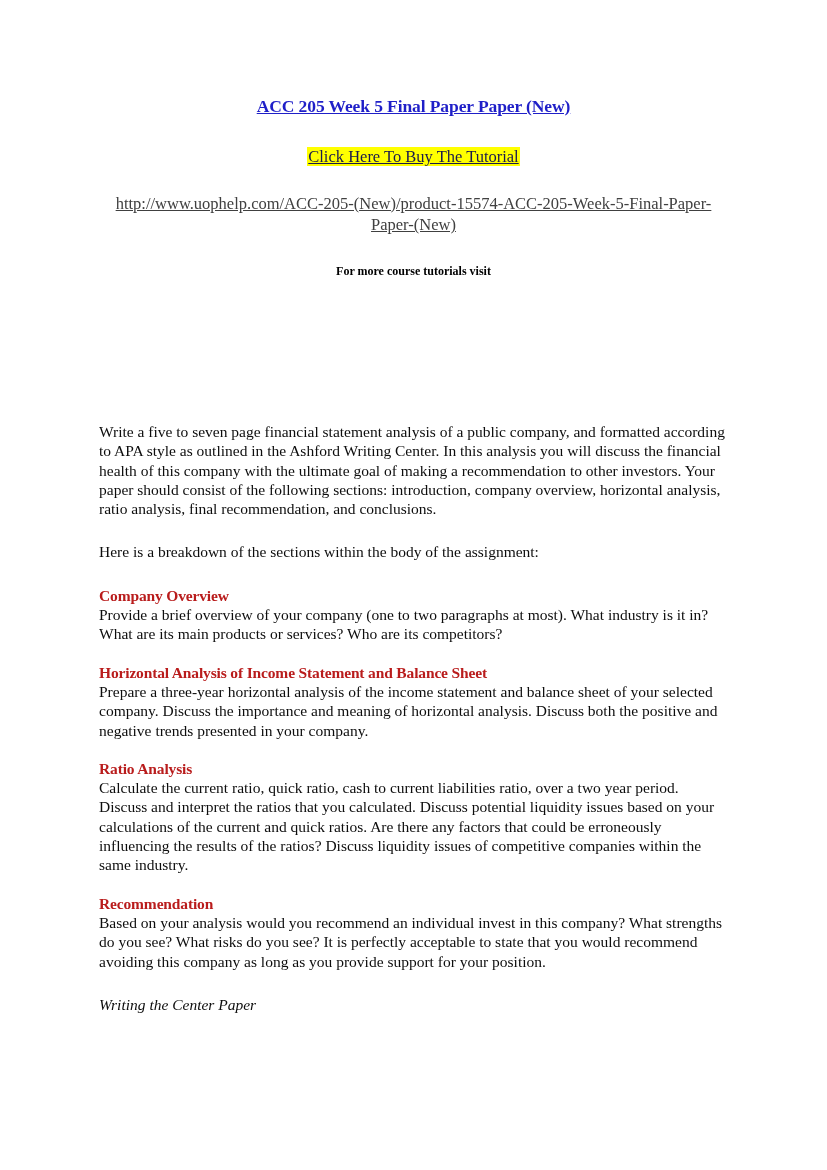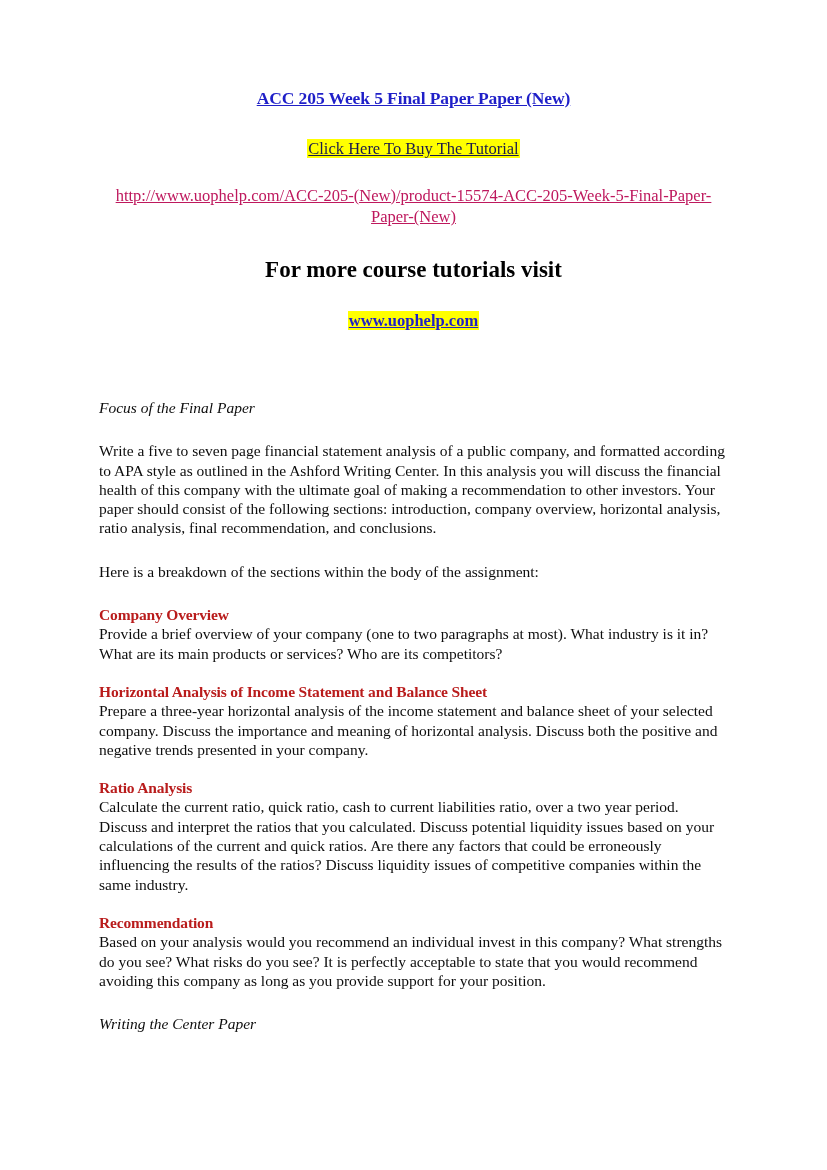--- a/index.html
+++ b/index.html
@@ -18,21 +18,21 @@
     position: relative;
     width: 827px;
     height: 1170px;
     background: #ffffff;
   }
 
   
   .header-block {
     position: absolute;
     left: 99px;
-    top: 88px;
+    top: 96px;
     width: 629px;
     text-align: center;
   }
   .doc-title {
     font-size: 17.5px;
     font-weight: bold;
     color: #1f1fc8;
     text-decoration: underline;
     letter-spacing: -0.1px;
     line-height: 1.25;
@@ -49,29 +49,29 @@
     color: #1a1a4d;
     background: #ffff00;
     text-decoration: underline;
     padding: 0 1px;
     text-align: right;
   }
   .url-line {
     margin: 0;
     padding-top: 26px;
     font-size: 16.5px;
-    color: #be185d;
+    color: #404040;
     text-decoration: underline;
     line-height: 1.32;
     word-break: break-word;
   }
   .visit-line {
     margin: 0;
     padding-top: 28px;
-    font-size: 23px;
+    font-size: 12px;
     font-weight: bold;
     color: #000000;
     line-height: 1.25;
     font-stretch: condensed;
   }
   .site-line {
     margin: 0;
     padding-top: 26px;
     line-height: 1.2;
   }
@@ -127,32 +127,28 @@
     <h1 class="doc-title">ACC 205 Week 5 Final Paper Paper (New)</h1>
 
     <p class="buy-line">
       <a class="buy-link" href="#">Click Here To Buy The Tutorial</a>
     </p>
 
     <p class="url-line">http://www.uophelp.com/ACC-205-(New)/product-15574-ACC-205-Week-5-Final-Paper-Paper-(New)</p>
 
     <p class="visit-line">For more course tutorials visit</p>
 
-    <p class="site-line">
-      <a class="site-link" href="#">www.uophelp.com</a>
-    </p>
 
   </div>
 
   <div class="body-block">
 
 
     <div class="gap-lg"></div>
 
-    <p class="italic-head">Focus of the Final Paper</p>
 
     <div class="gap-lg"></div>
 
     <p class="para">Write a five to seven page financial statement analysis of a public company, and formatted according to APA style as outlined in the Ashford Writing Center.   In this analysis you will discuss the financial health of this company with the ultimate goal of making a recommendation to other investors.   Your paper should consist of the following sections: introduction, company overview, horizontal analysis, ratio analysis, final recommendation, and conclusions.</p>
 
     <div class="gap-lg"></div>
 
     <p class="para">Here is a breakdown of the sections within the body of the assignment:</p>
 
     <div class="gap-lg"></div>

